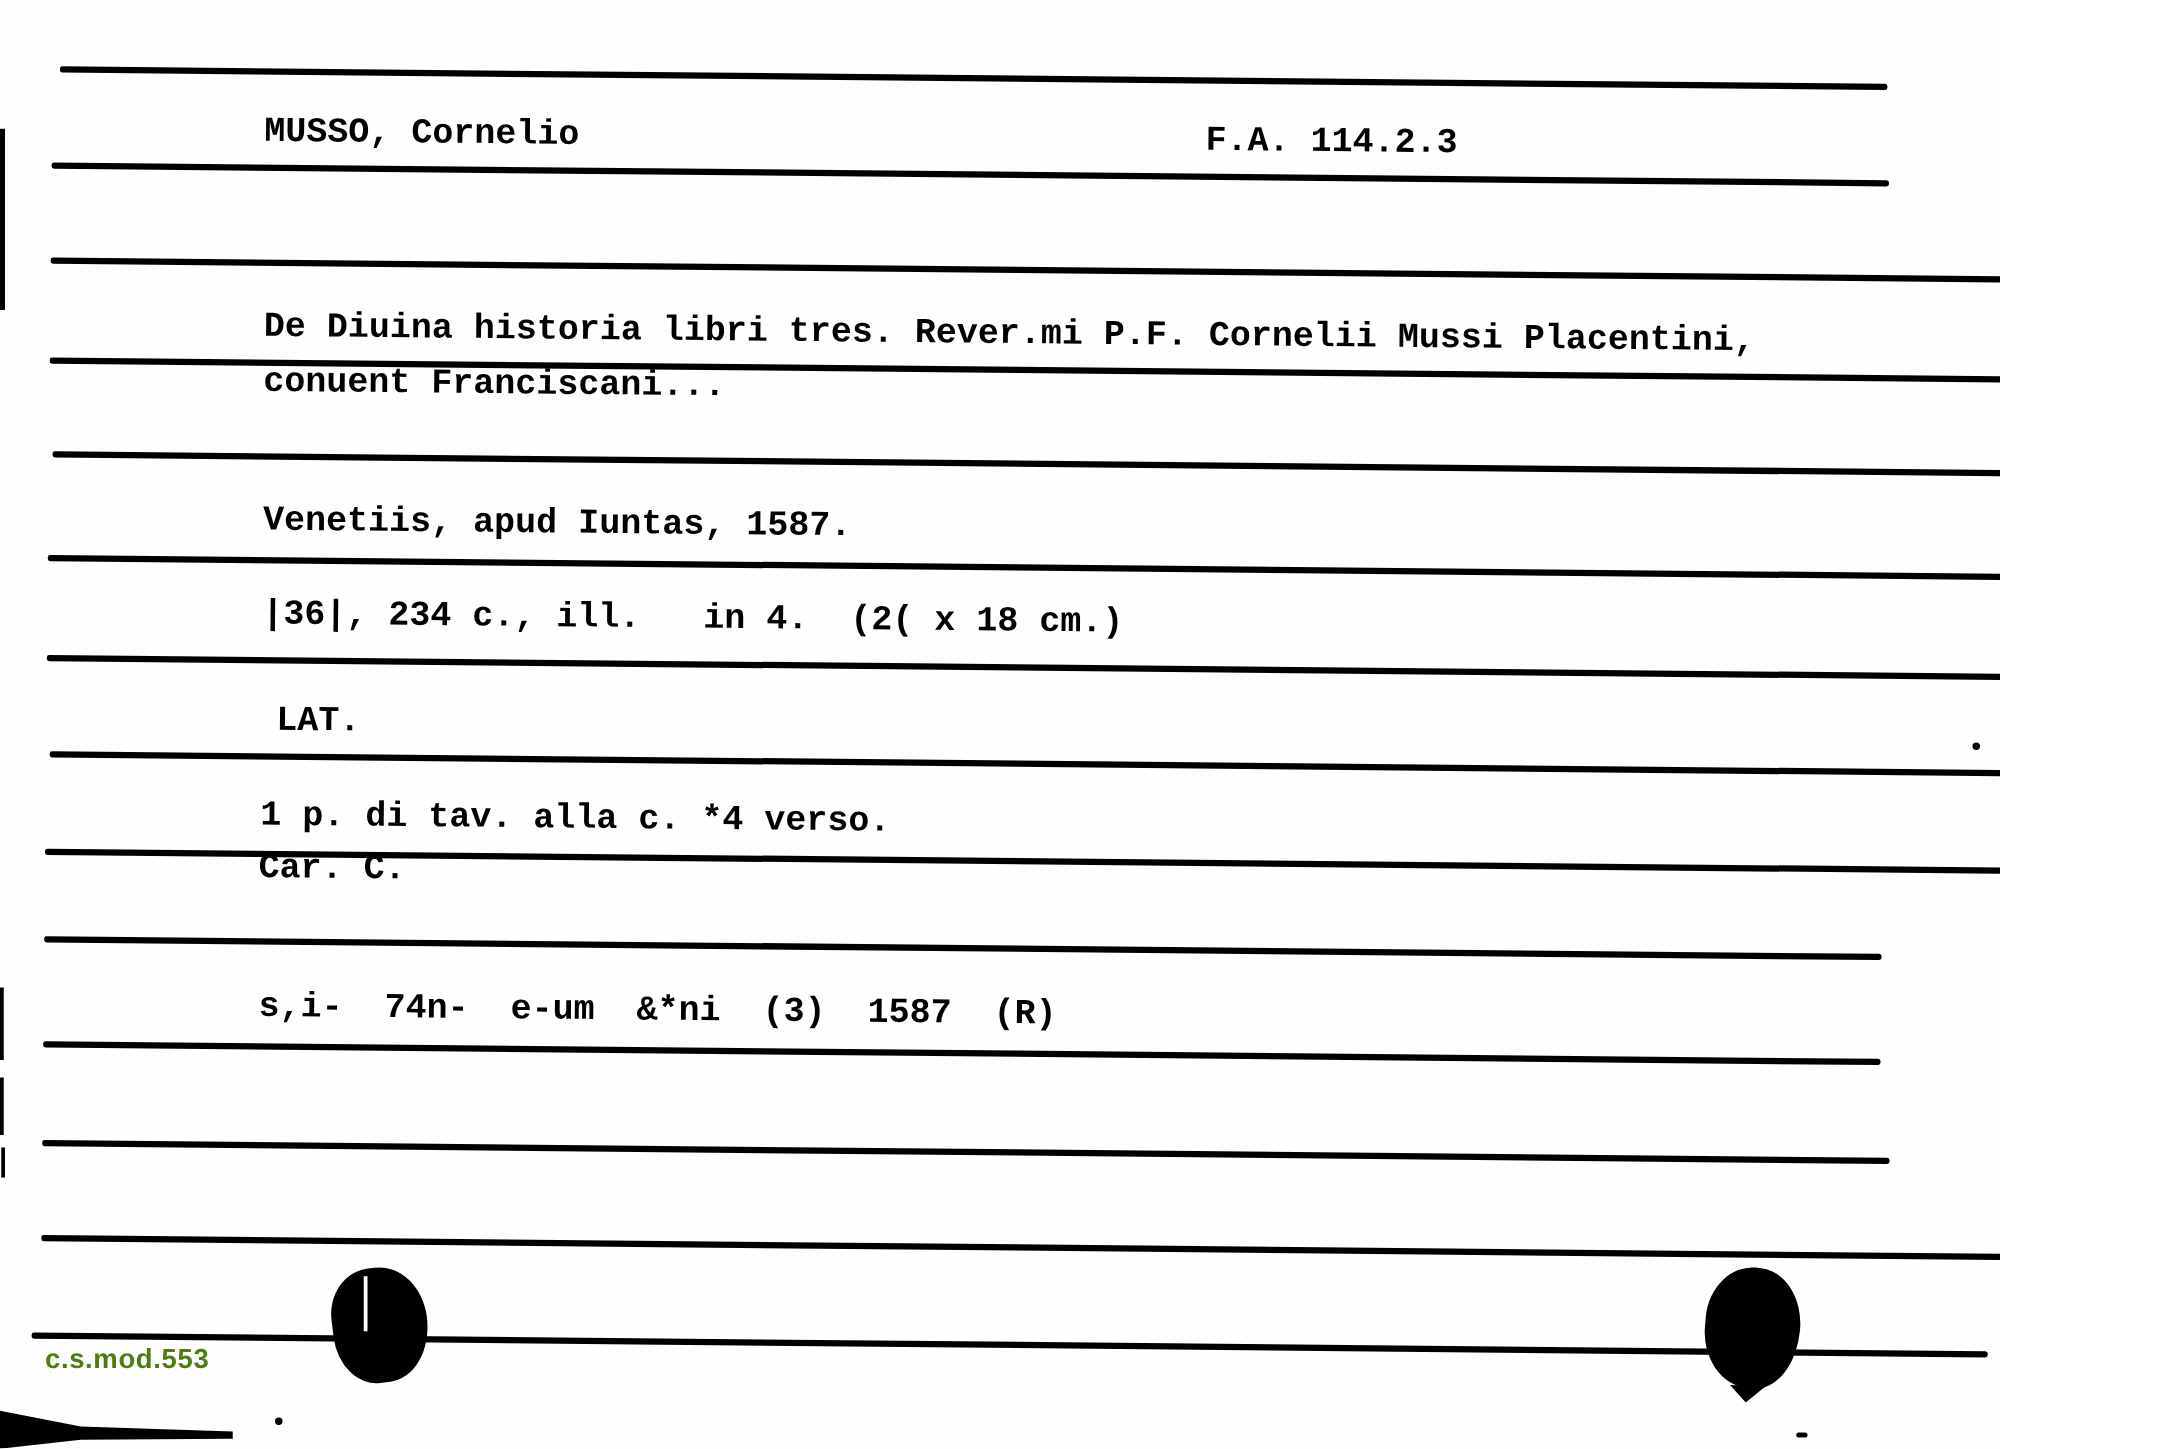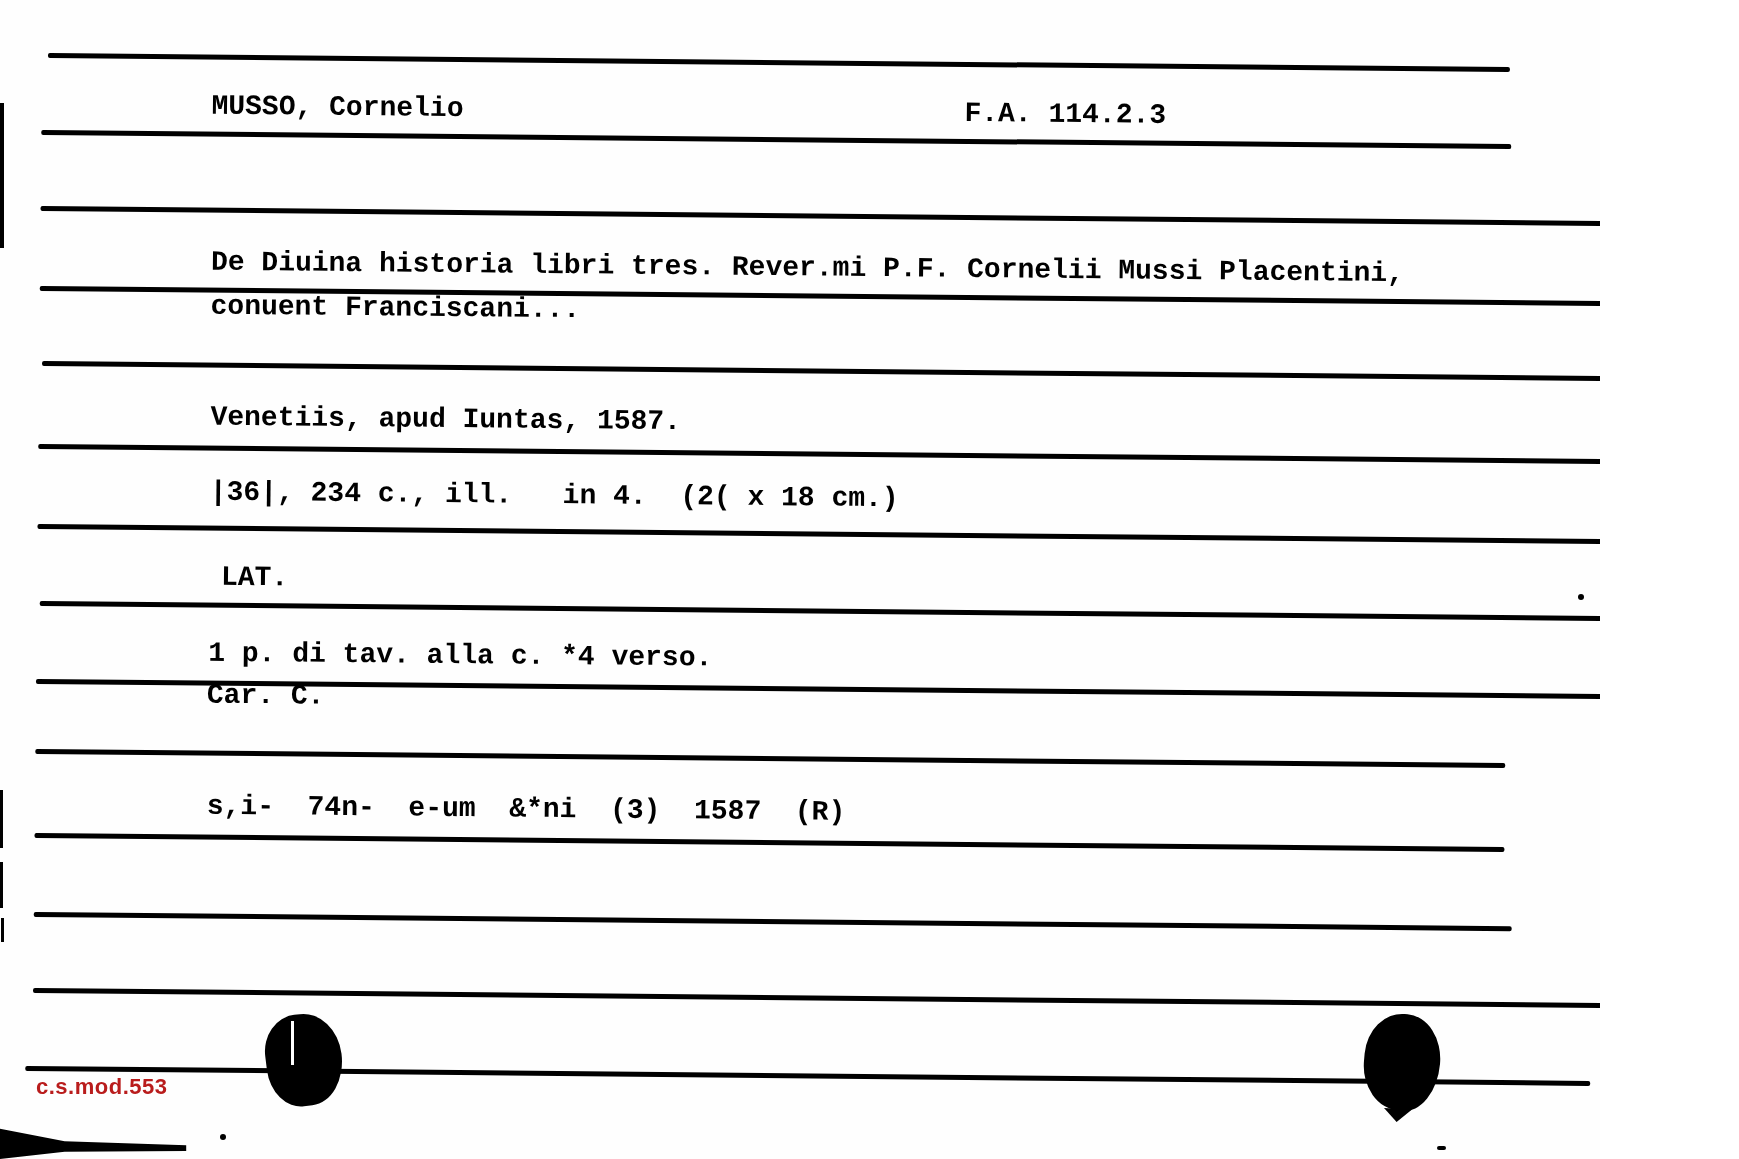--- a/index.html
+++ b/index.html
@@ -31,21 +31,21 @@
     color: #000;
     white-space: pre;
     letter-spacing: 0;
   }
   .form-no {
     position: absolute;
     font-family: "Liberation Sans", "DejaVu Sans", sans-serif;
     font-weight: 700;
     font-size: 22px;
     line-height: 22px;
-    color: #b91c1c;
+    color: #4d7c0f;
     letter-spacing: 0.5px;
   }
   .vedge { position: absolute; background: #000; }
   .blot {
     position: absolute;
     background: #000;
   }
   .speck { position: absolute; background: #000; border-radius: 50%; }
 </style>
 </head>

